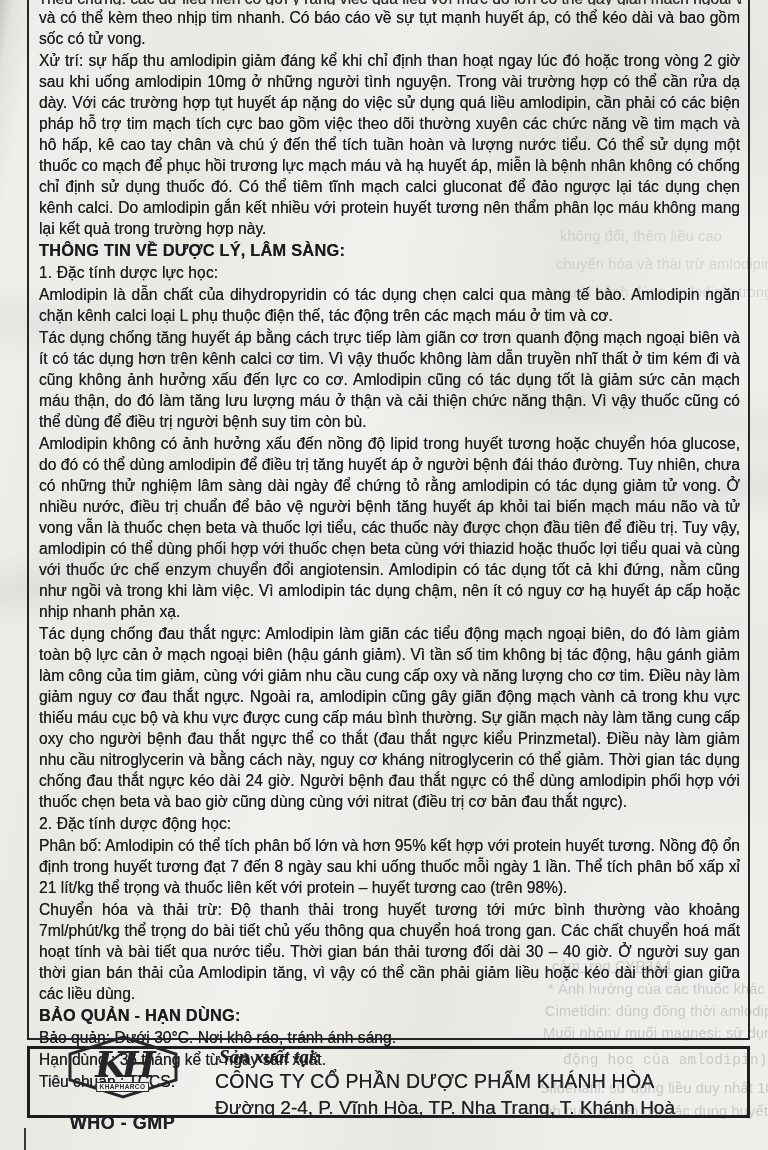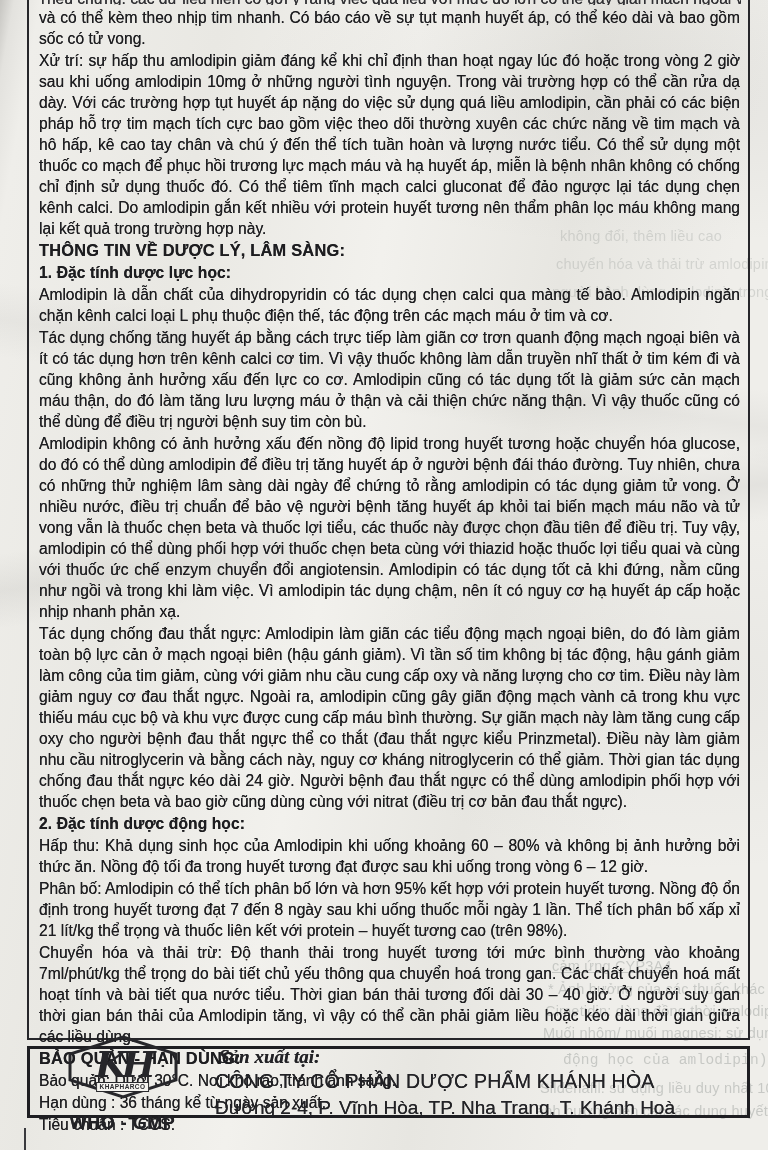--- a/index.html
+++ b/index.html
@@ -49,21 +49,21 @@
     position:absolute;left:9px;right:7px;top:4px;
     color:#1d1d20;
     font-size:15.6px;line-height:21px;text-align:justify;
     text-shadow:0 0 .35px rgba(30,30,33,.85);
   }
   .clipped-line{
     height:13px;overflow:hidden;line-height:13px;white-space:nowrap;
     transform:translateY(-1px);color:#303034;
   }
   .inner p{margin:1px;}
-  .inner p.head{font-weight:bold;letter-spacing:.1px;}
+  .inner p.head{font-weight:normal;letter-spacing:.1px;}
   .inner p.head-caps{font-weight:bold;font-size:16.4px;letter-spacing:.2px;}
 
   
   .footer-box{
     position:absolute;left:27px;top:1046px;width:723px;height:72px;
     border:3px solid #1e1e22;box-sizing:border-box;
     display:flex;align-items:center;
   }
   .logo-wrap{
     width:185px;flex:0 0 185px;display:flex;flex-direction:column;align-items:center;
@@ -112,21 +112,20 @@
       <div class="clipped-line">Triệu chứng: các dữ liệu hiện có gợi ý rằng việc quá liều với mức độ lớn có thể gây giãn mạch ngoại vi</div>
       <p>và có thể kèm theo nhịp tim nhanh. Có báo cáo về sự tụt mạnh huyết áp, có thể kéo dài và bao gồm sốc có tử vong.</p>
       <p>Xử trí: sự hấp thu amlodipin giảm đáng kể khi chỉ định than hoạt ngay lúc đó hoặc trong vòng 2 giờ sau khi uống amlodipin 10mg ở những người tình nguyện. Trong vài trường hợp có thể cần rửa dạ dày. Với các trường hợp tụt huyết áp nặng do việc sử dụng quá liều amlodipin, cần phải có các biện pháp hỗ trợ tim mạch tích cực bao gồm việc theo dõi thường xuyên các chức năng về tim mạch và hô hấp, kê cao tay chân và chú ý đến thể tích tuần hoàn và lượng nước tiểu. Có thể sử dụng một thuốc co mạch để phục hồi trương lực mạch máu và hạ huyết áp, miễn là bệnh nhân không có chống chỉ định sử dụng thuốc đó. Có thể tiêm tĩnh mạch calci gluconat để đảo ngược lại tác dụng chẹn kênh calci. Do amlodipin gắn kết nhiều với protein huyết tương nên thẩm phân lọc máu không mang lại kết quả trong trường hợp này.</p>
       <p class="head-caps">THÔNG TIN VỀ DƯỢC LÝ, LÂM SÀNG:</p>
       <p class="head">1. Đặc tính dược lực học:</p>
       <p>Amlodipin là dẫn chất của dihydropyridin có tác dụng chẹn calci qua màng tế bào. Amlodipin ngăn chặn kênh calci loại L phụ thuộc điện thế, tác động trên các mạch máu ở tim và cơ.</p>
       <p>Tác dụng chống tăng huyết áp bằng cách trực tiếp làm giãn cơ trơn quanh động mạch ngoại biên và ít có tác dụng hơn trên kênh calci cơ tim. Vì vậy thuốc không làm dẫn truyền nhĩ thất ở tim kém đi và cũng không ảnh hưởng xấu đến lực co cơ. Amlodipin cũng có tác dụng tốt là giảm sức cản mạch máu thận, do đó làm tăng lưu lượng máu ở thận và cải thiện chức năng thận. Vì vậy thuốc cũng có thể dùng để điều trị người bệnh suy tim còn bù.</p>
       <p>Amlodipin không có ảnh hưởng xấu đến nồng độ lipid trong huyết tương hoặc chuyển hóa glucose, do đó có thể dùng amlodipin để điều trị tăng huyết áp ở người bệnh đái tháo đường. Tuy nhiên, chưa có những thử nghiệm lâm sàng dài ngày để chứng tỏ rằng amlodipin có tác dụng giảm tử vong. Ở nhiều nước, điều trị chuẩn để bảo vệ người bệnh tăng huyết áp khỏi tai biến mạch máu não và tử vong vẫn là thuốc chẹn beta và thuốc lợi tiểu, các thuốc này được chọn đầu tiên để điều trị. Tuy vậy, amlodipin có thể dùng phối hợp với thuốc chẹn beta cùng với thiazid hoặc thuốc lợi tiểu quai và cùng với thuốc ức chế enzym chuyển đổi angiotensin. Amlodipin có tác dụng tốt cả khi đứng, nằm cũng như ngồi và trong khi làm việc. Vì amlodipin tác dụng chậm, nên ít có nguy cơ hạ huyết áp cấp hoặc nhịp nhanh phản xạ.</p>
       <p>Tác dụng chống đau thắt ngực: Amlodipin làm giãn các tiểu động mạch ngoại biên, do đó làm giảm toàn bộ lực cản ở mạch ngoại biên (hậu gánh giảm). Vì tần số tim không bị tác động, hậu gánh giảm làm công của tim giảm, cùng với giảm nhu cầu cung cấp oxy và năng lượng cho cơ tim. Điều này làm giảm nguy cơ đau thắt ngực. Ngoài ra, amlodipin cũng gây giãn động mạch vành cả trong khu vực thiếu máu cục bộ và khu vực được cung cấp máu bình thường. Sự giãn mạch này làm tăng cung cấp oxy cho người bệnh đau thắt ngực thể co thắt (đau thắt ngực kiểu Prinzmetal). Điều này làm giảm nhu cầu nitroglycerin và bằng cách này, nguy cơ kháng nitroglycerin có thể giảm. Thời gian tác dụng chống đau thắt ngực kéo dài 24 giờ. Người bệnh đau thắt ngực có thể dùng amlodipin phối hợp với thuốc chẹn beta và bao giờ cũng dùng cùng với nitrat (điều trị cơ bản đau thắt ngực).</p>
       <p class="head">2. Đặc tính dược động học:</p>
-      <p>Hấp thu: Khả dụng sinh học của Amlodipin khi uống khoảng 60 – 80% và không bị ảnh hưởng bởi thức ăn. Nồng độ tối đa trong huyết tương đạt được sau khi uống trong vòng 6 – 12 giờ.</p>
       <p>Phân bố: Amlodipin có thể tích phân bố lớn và hơn 95% kết hợp với protein huyết tương.  Nồng độ ổn định trong huyết tương đạt 7 đến 8 ngày sau khi uống thuốc mỗi ngày 1 lần. Thể tích phân bố xấp xỉ 21 lít/kg thể trọng và thuốc liên kết với protein – huyết tương cao (trên 98%).</p>
       <p>Chuyển hóa và thải trừ: Độ thanh thải trong huyết tương tới mức bình thường vào khoảng 7ml/phút/kg thể trọng do bài tiết chủ yếu thông qua chuyển hoá trong gan. Các chất chuyển hoá mất hoạt tính và bài tiết qua nước tiểu. Thời gian bán thải tương đối dài 30 – 40 giờ. Ở người suy gan thời gian bán thải của Amlodipin tăng, vì vậy có thể cần phải giảm liều hoặc kéo dài thời gian giữa các liều dùng.</p>
       <p class="head-caps">BẢO QUẢN  - HẠN DÙNG:</p>
       <p>Bảo quản: Dưới 30°C. Nơi khô ráo, tránh ánh sáng.</p>
       <p>Hạn dùng : 36 tháng kể từ ngày sản xuất.</p>
       <p>Tiêu chuẩn : TCCS.</p>
     </div>
   </div>
 
   <div class="footer-box">

